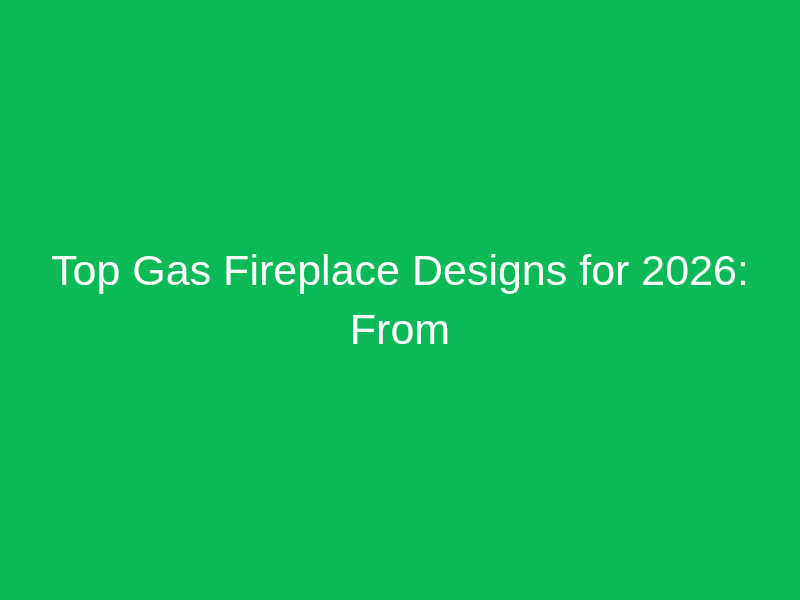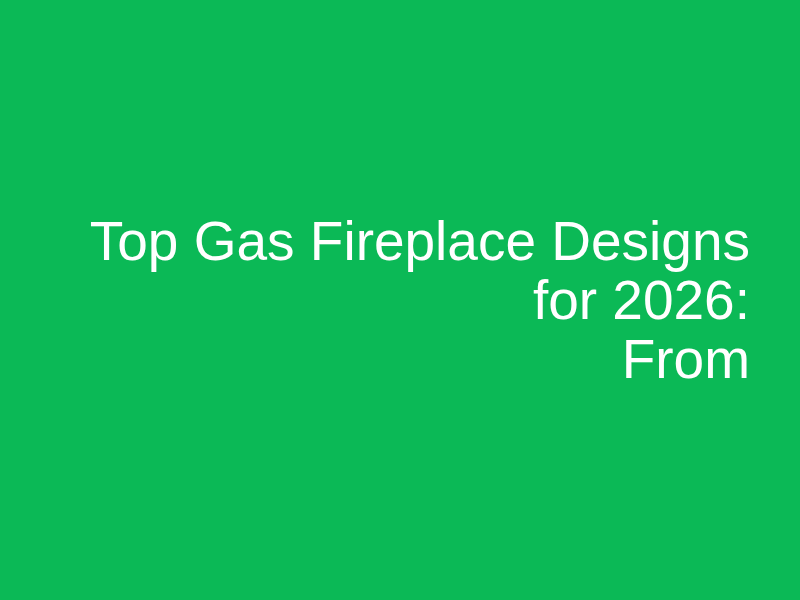--- a/index.html
+++ b/index.html
@@ -25,24 +25,24 @@
     display: flex;
     align-items: center;
     justify-content: center;
     -webkit-font-smoothing: antialiased;
   }
 
   .title-block {
     width: 700px;
     margin: 0;
     padding: 0;
-    text-align: right;
+    text-align: center;
     color: #ffffff;
     font-family: "Liberation Sans", sans-serif;
-    font-size: 55px;
+    font-size: 43px;
     font-weight: 400;
     line-height: 59px;
     letter-spacing: 0px;
     word-spacing: 0px;
     white-space: pre-line;
   }
 </style>
 </head>
 <body>
 

